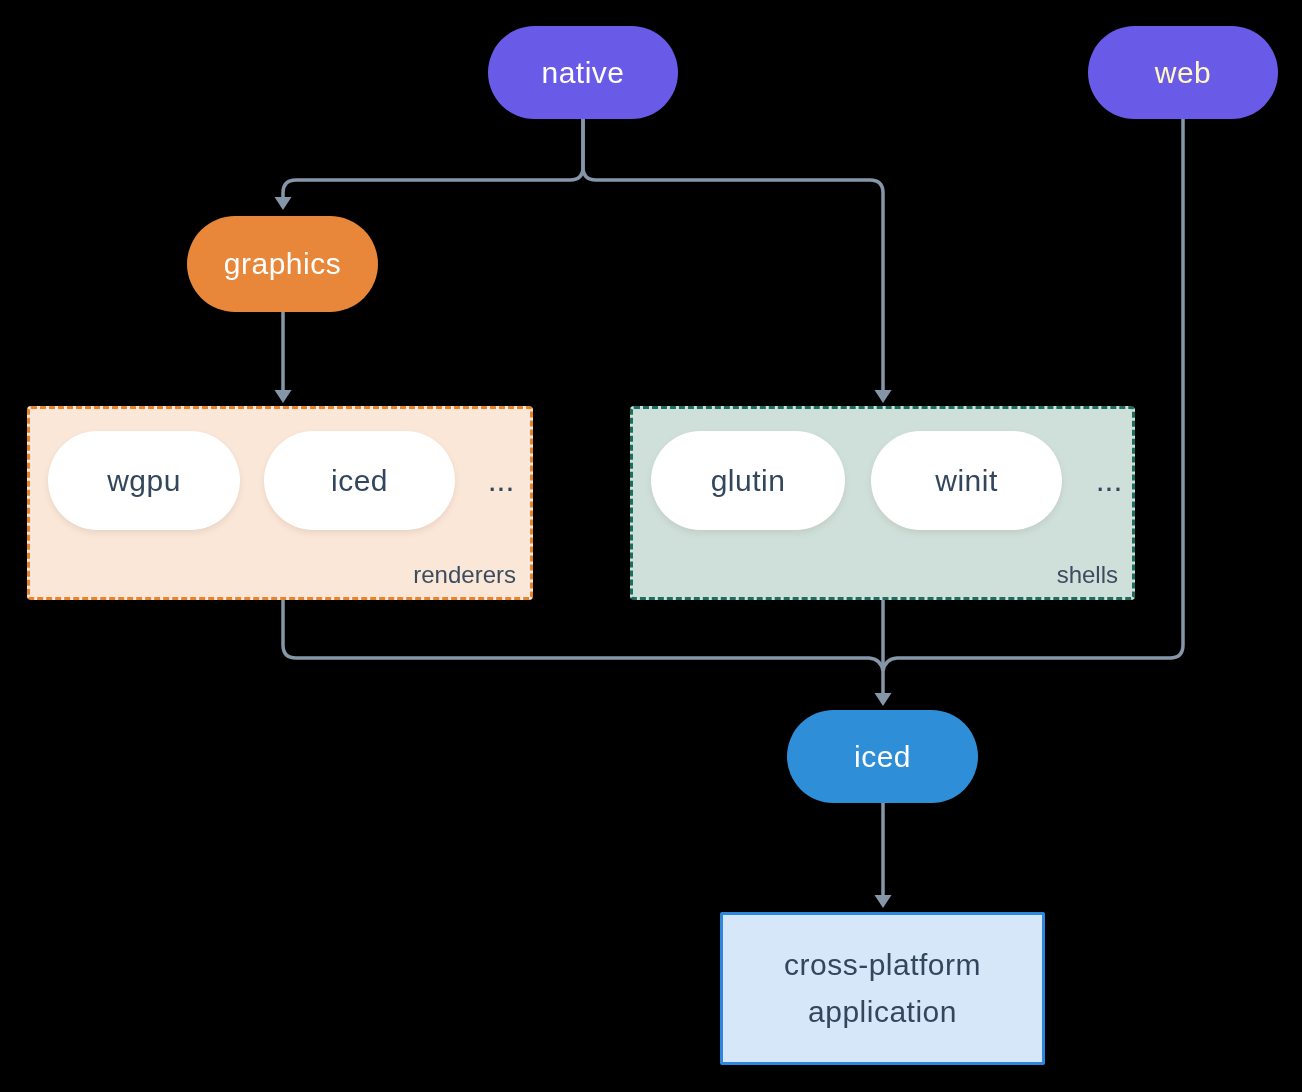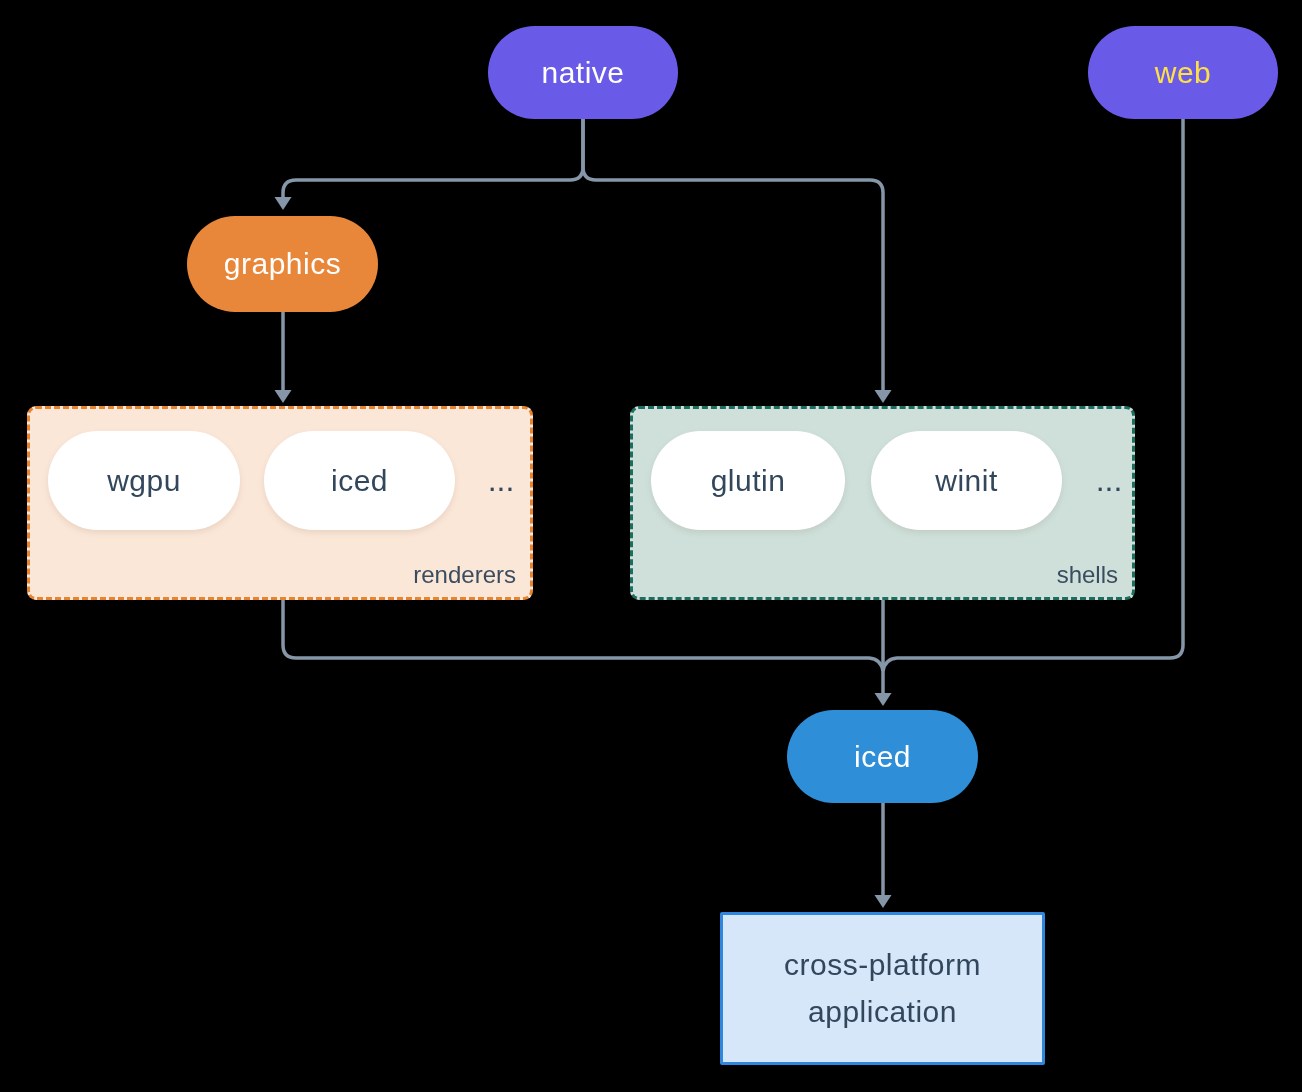--- a/index.html
+++ b/index.html
@@ -30,21 +30,21 @@
     font-size: 30px;
     letter-spacing: 0.5px;
   }
   .pill.inner {
     box-shadow: 0 3px 6px rgba(80, 50, 20, 0.10);
   }
   .group {
     position: absolute;
     box-sizing: border-box;
     border: 3px dashed;
-    border-radius: 9px;
+    border-radius: 4px;
   }
   .group-label {
     position: absolute;
     right: 14px;
     bottom: 8px;
     font-size: 24px;
     color: #3b4c5e;
   }
   .ellipsis {
     position: absolute;
@@ -85,21 +85,21 @@
     <path d="M 883 600 L 883 693" stroke-width="3.5" fill="none" stroke="#8596a8"></path>
     <polygon points="874.5,693 891.5,693 883,706" fill="#8596a8"></polygon>
     <path d="M 883 803 L 883 895" stroke-width="3.5" fill="none" stroke="#8596a8"></path>
     <polygon points="874.5,895 891.5,895 883,908" fill="#8596a8"></polygon>
   </svg>
 
   <div class="pill" style="left: 488px; top: 26px; width: 190px; height: 93px; background-color: rgb(106, 90, 232); color: rgb(255, 255, 255);">
     <span>native</span>
   </div>
 
-  <div class="pill" style="left: 1088px; top: 26px; width: 190px; height: 93px; background-color: rgb(106, 90, 232); color: #fde047;">
+  <div class="pill" style="left: 1088px; top: 26px; width: 190px; height: 93px; background-color: rgb(106, 90, 232); color: #fef9c3;">
     <span>web</span>
   </div>
 
   <div class="pill" style="left: 187px; top: 216px; width: 191px; height: 96px; background-color: rgb(232, 135, 58); color: rgb(255, 255, 255);">
     <span>graphics</span>
   </div>
 
   <div class="group" style="left: 27px; top: 406px; width: 506px; height: 194px; background-color: rgb(251, 231, 216); border-color: rgb(232, 132, 46);">
     <div class="pill inner" style="left: 18px; top: 22px; width: 192px; height: 99px; background-color: rgb(255, 255, 255); color: rgb(51, 71, 92);">
       <span>wgpu</span>

